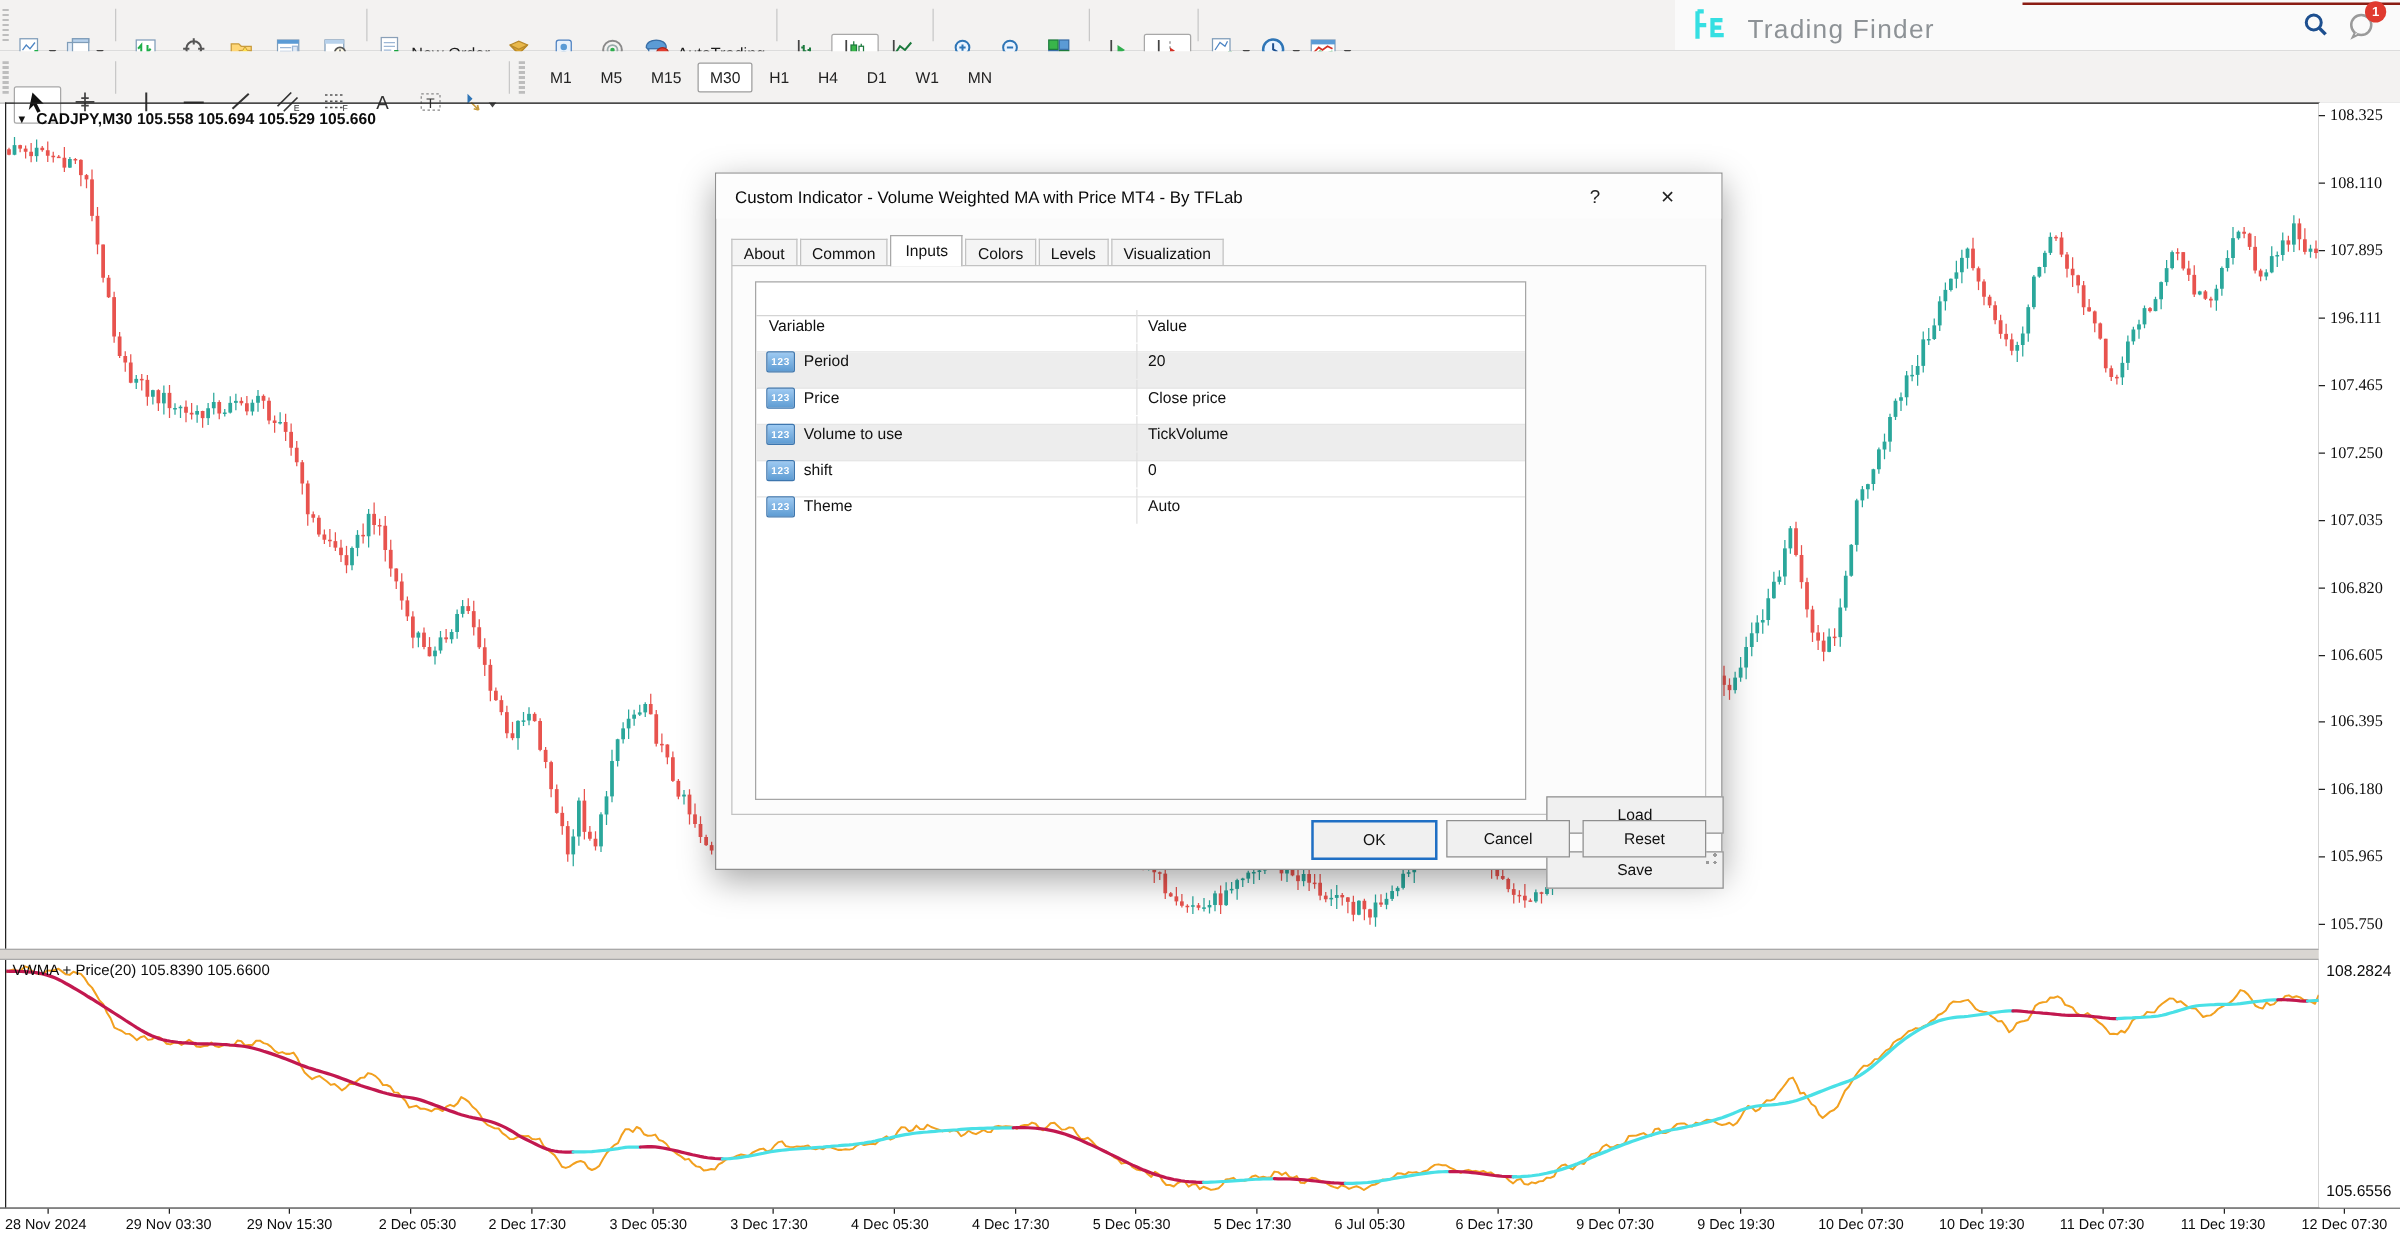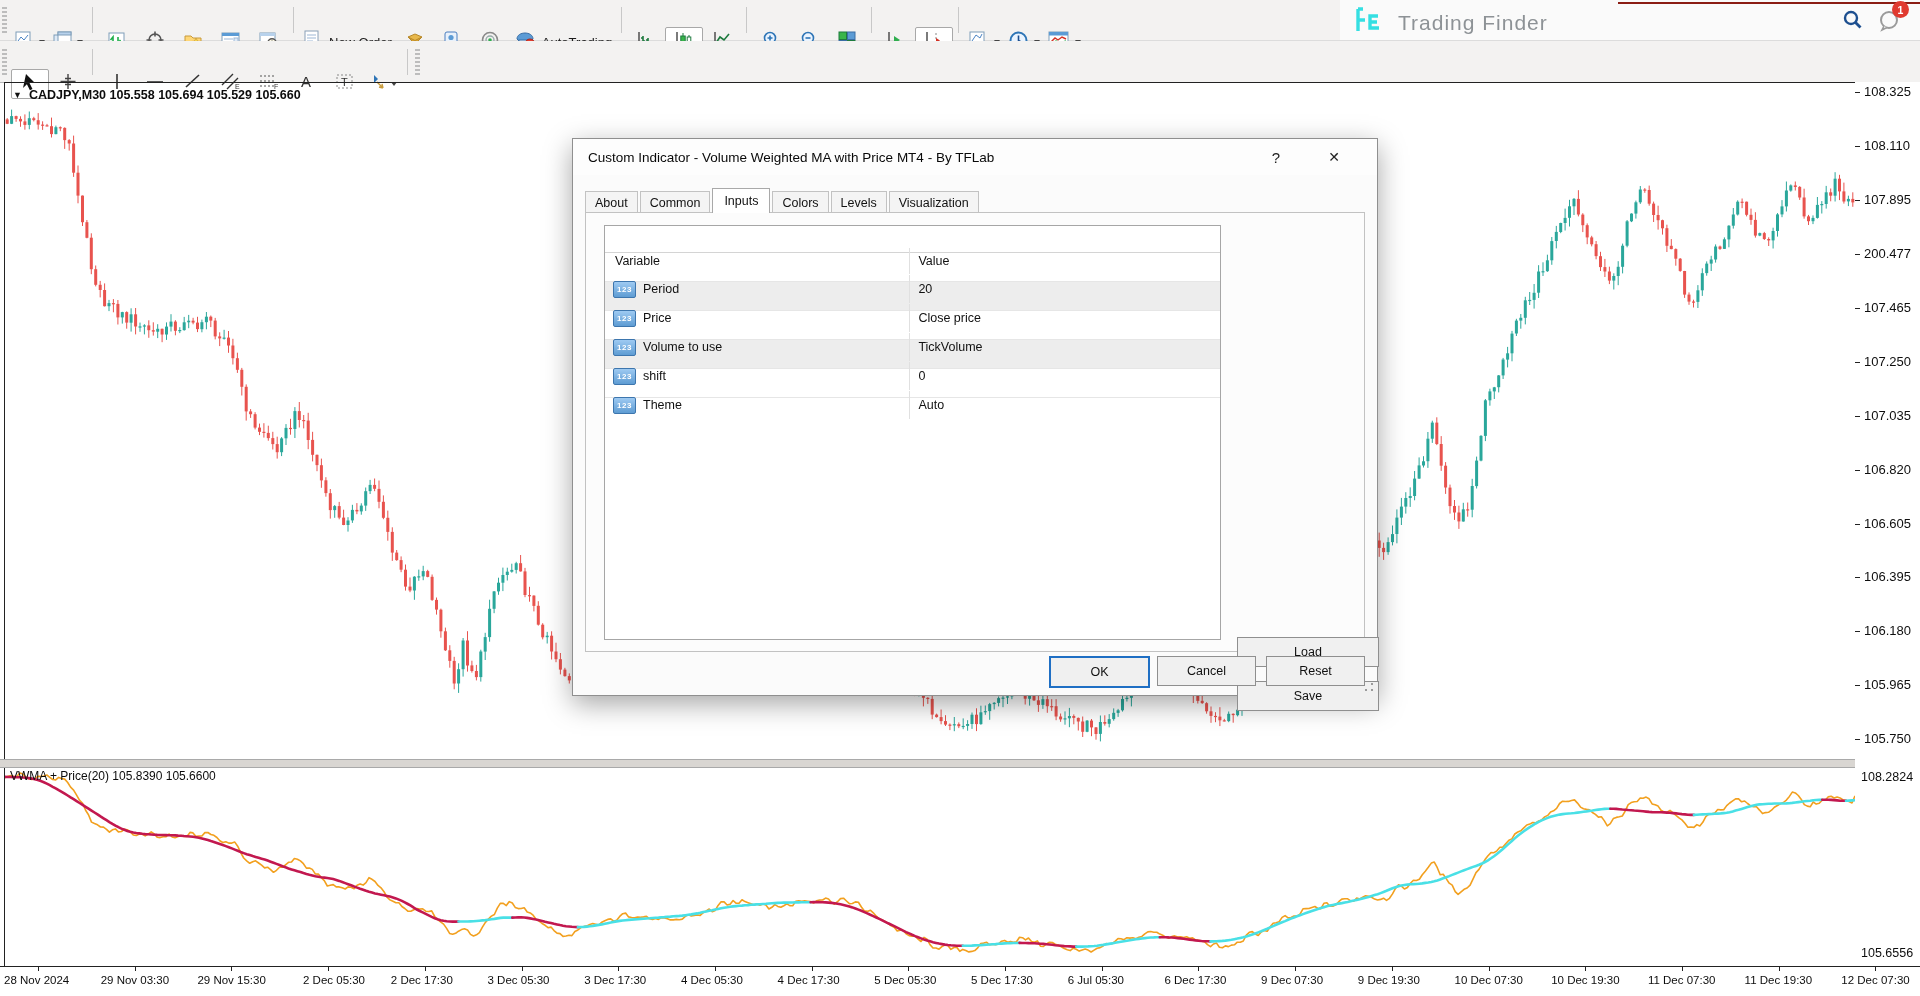--- a/index.html
+++ b/index.html
@@ -38,21 +38,21 @@
   .splitter{position:absolute;left:0px;top:759px;width:1920px;height:7px;background:#d9d6d2;
             border-top:1px solid #a9a9a9;border-bottom:1px solid #a9a9a9;}
   #candles-svg{position:absolute;left:5px;top:83px;}
   #ind-svg{position:absolute;left:5px;top:766px;}
   .chart-title{position:absolute;left:13px;top:88px;display:flex;align-items:center;gap:7px;
                font-size:12.5px;font-weight:bold;color:#0c0c0c;}
   .marker{font-size:9px;color:#111;}
   .ind-label{position:absolute;left:10px;top:769px;font-size:12px;color:#0c0c0c;}
   .palabel{position:absolute;left:9px;font-size:13px;color:#0e0e0e;}
   .patick{position:absolute;left:0px;width:5px;height:1px;background:#222;}
-  .price-axis{position:absolute;left:1855px;top:82px;width:65px;height:884px;background:#fff;}
+  .price-axis{position:absolute;left:1855px;top:82px;width:65px;height:884px;background:#fff;font-family:Liberation Serif, serif;}
   .ind-ax{position:absolute;font-size:12.5px;color:#0e0e0e;left:1861px;}
   .time-axis{position:absolute;left:0;top:967px;width:1920px;height:29px;background:#fff;}
   .talabel{position:absolute;top:7px;font-size:11.5px;color:#0d0d0d;white-space:nowrap;}
   .tatick{position:absolute;top:0;width:1px;height:4px;background:#222;}
   
   .dialog{position:absolute;left:572px;top:138px;width:804px;height:556px;background:#fbfbfb;
           border:1px solid #8f8f8f;box-shadow:0 8px 26px rgba(0,0,0,.35);z-index:10;}
   .dtitlebar{position:absolute;left:0;top:0;right:0;height:36px;background:#fdfdfd;display:flex;align-items:center;}
   .dtitle{margin-left:15px;font-size:13.5px;color:#090909;}
   .dhelp{position:absolute;right:88px;top:5px;width:26px;height:26px;display:flex;align-items:center;
@@ -350,20 +350,31 @@
     </div>
     <div class="tbtn">
       <span><svg width="18" height="19">
             <path d="M5 3 l4 4 -4 4 z" fill="#2e75b6"></path>
             <path d="M8 10 l6 6 M14 16 l-1 -4 M14 16 l-4 -1" stroke="#c89b3c" stroke-width="1.4" fill="none"></path>
           </svg></span>
       <span class="caret"></span>
     </div>
     <div class="tsep"></div>
     <div class="grip"></div>
+    <div class="tfgroup">
+        <div class="tfbtn">M1</div>
+        <div class="tfbtn">M5</div>
+        <div class="tfbtn">M15</div>
+        <div class="tfbtn on">M30</div>
+        <div class="tfbtn">H1</div>
+        <div class="tfbtn">H4</div>
+        <div class="tfbtn">D1</div>
+        <div class="tfbtn">W1</div>
+        <div class="tfbtn">MN</div>
+      </div>
   </div>
 
   <svg id="candles-svg" width="1850" height="676">
       <line x1="2.2" y1="35.1" x2="2.2" y2="41.1" stroke="#e8534e" stroke-width="1"></line>
       <rect x="0.7" y="36.4" width="3" height="4.4" fill="#e8534e"></rect>
       <line x1="6.6" y1="26.6" x2="6.6" y2="41.1" stroke="#2aa79b" stroke-width="1"></line>
       <rect x="5.1" y="33.1" width="3" height="7.7" fill="#2aa79b"></rect>
       <line x1="11.1" y1="32.7" x2="11.1" y2="38.8" stroke="#e8534e" stroke-width="1"></line>
       <rect x="9.6" y="33.1" width="3" height="2.8" fill="#e8534e"></rect>
       <line x1="15.5" y1="33.3" x2="15.5" y2="43.8" stroke="#e8534e" stroke-width="1"></line>
@@ -1227,21 +1238,21 @@
   </div>
   <div class="ind-label">VWMA + Price(20) 105.8390 105.6600</div>
 
   <div class="price-axis">
       <div class="palabel" style="top: 2.0464px;">108.325</div>
       <div class="patick" style="top: 10.0464px;"></div>
       <div class="palabel" style="top: 56.0458px;">108.110</div>
       <div class="patick" style="top: 64.0458px;"></div>
       <div class="palabel" style="top: 110.045px;">107.895</div>
       <div class="patick" style="top: 118.045px;"></div>
-      <div class="palabel" style="top: 164.045px;">200.477</div>
+      <div class="palabel" style="top: 164.045px;">196.111</div>
       <div class="patick" style="top: 172.045px;"></div>
       <div class="palabel" style="top: 218.044px;">107.465</div>
       <div class="patick" style="top: 226.044px;"></div>
       <div class="palabel" style="top: 272.043px;">107.250</div>
       <div class="patick" style="top: 280.043px;"></div>
       <div class="palabel" style="top: 326.043px;">107.035</div>
       <div class="patick" style="top: 334.043px;"></div>
       <div class="palabel" style="top: 380.042px;">106.820</div>
       <div class="patick" style="top: 388.042px;"></div>
       <div class="palabel" style="top: 434.042px;">106.605</div>

